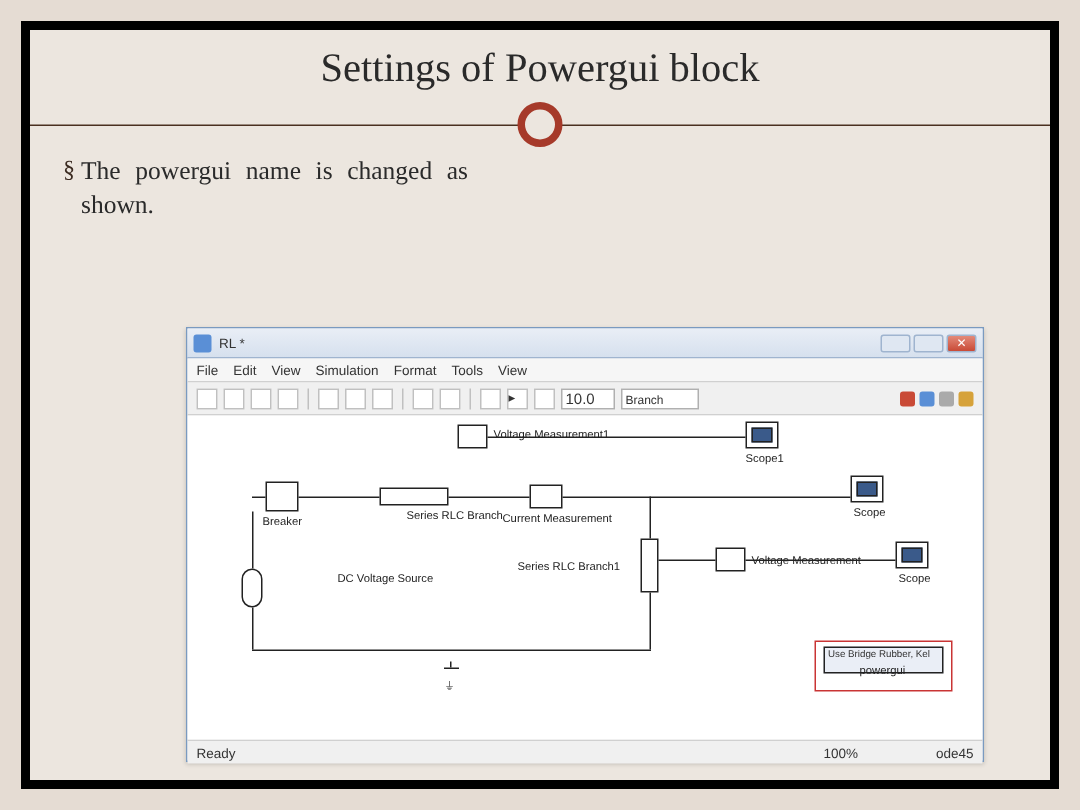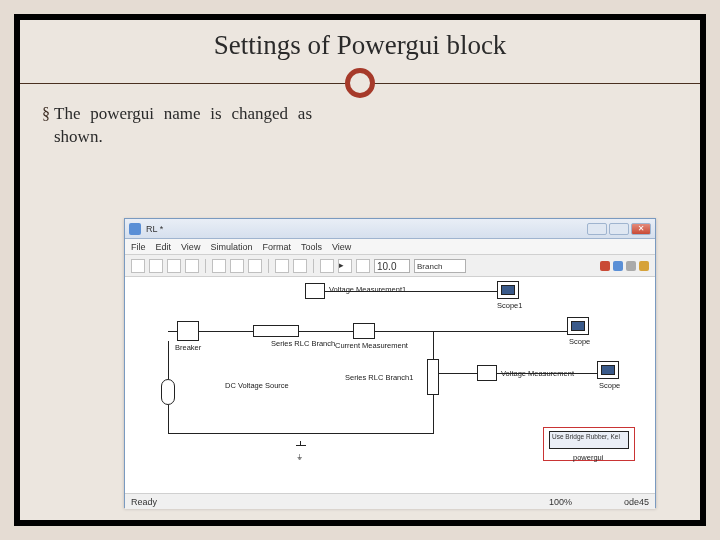--- a/index.html
+++ b/index.html
@@ -257,21 +257,21 @@
       <div class="wire h" style="left:314px; top:96px; width:38px;"></div>
 
       <div class="wire v" style="left:43px; top:128px; height:28px;"></div>
       <div class="wire h" style="left:43px; top:156px; width:266px;"></div>
       <div class="wire v" style="left:308px; top:118px; height:38px;"></div>
       <div class="ground" style="left:170px; top:164px;"></div>
       <div class="lbl" style="left:172px; top:176px;">⏚</div>
 
       <div class="highlight-box" style="left:418px; top:150px; width:92px; height:34px;"></div>
       <div class="blk" style="left:424px; top:154px; width:80px; height:18px; background:#eaeef6; font-size:6.5px; padding:1px 2px; overflow:hidden;">Use Bridge Rubber, Kel</div>
-      <div class="lbl" style="left:448px; top:176px;">powergui</div>
+      <div class="lbl" style="left:448px; top:165px;">powergui</div>
     </div>
 
     <div class="statusbar">
       <span>Ready</span>
       <div class="right">
         <span>100%</span>
         <span>ode45</span>
       </div>
     </div>
   </div>

